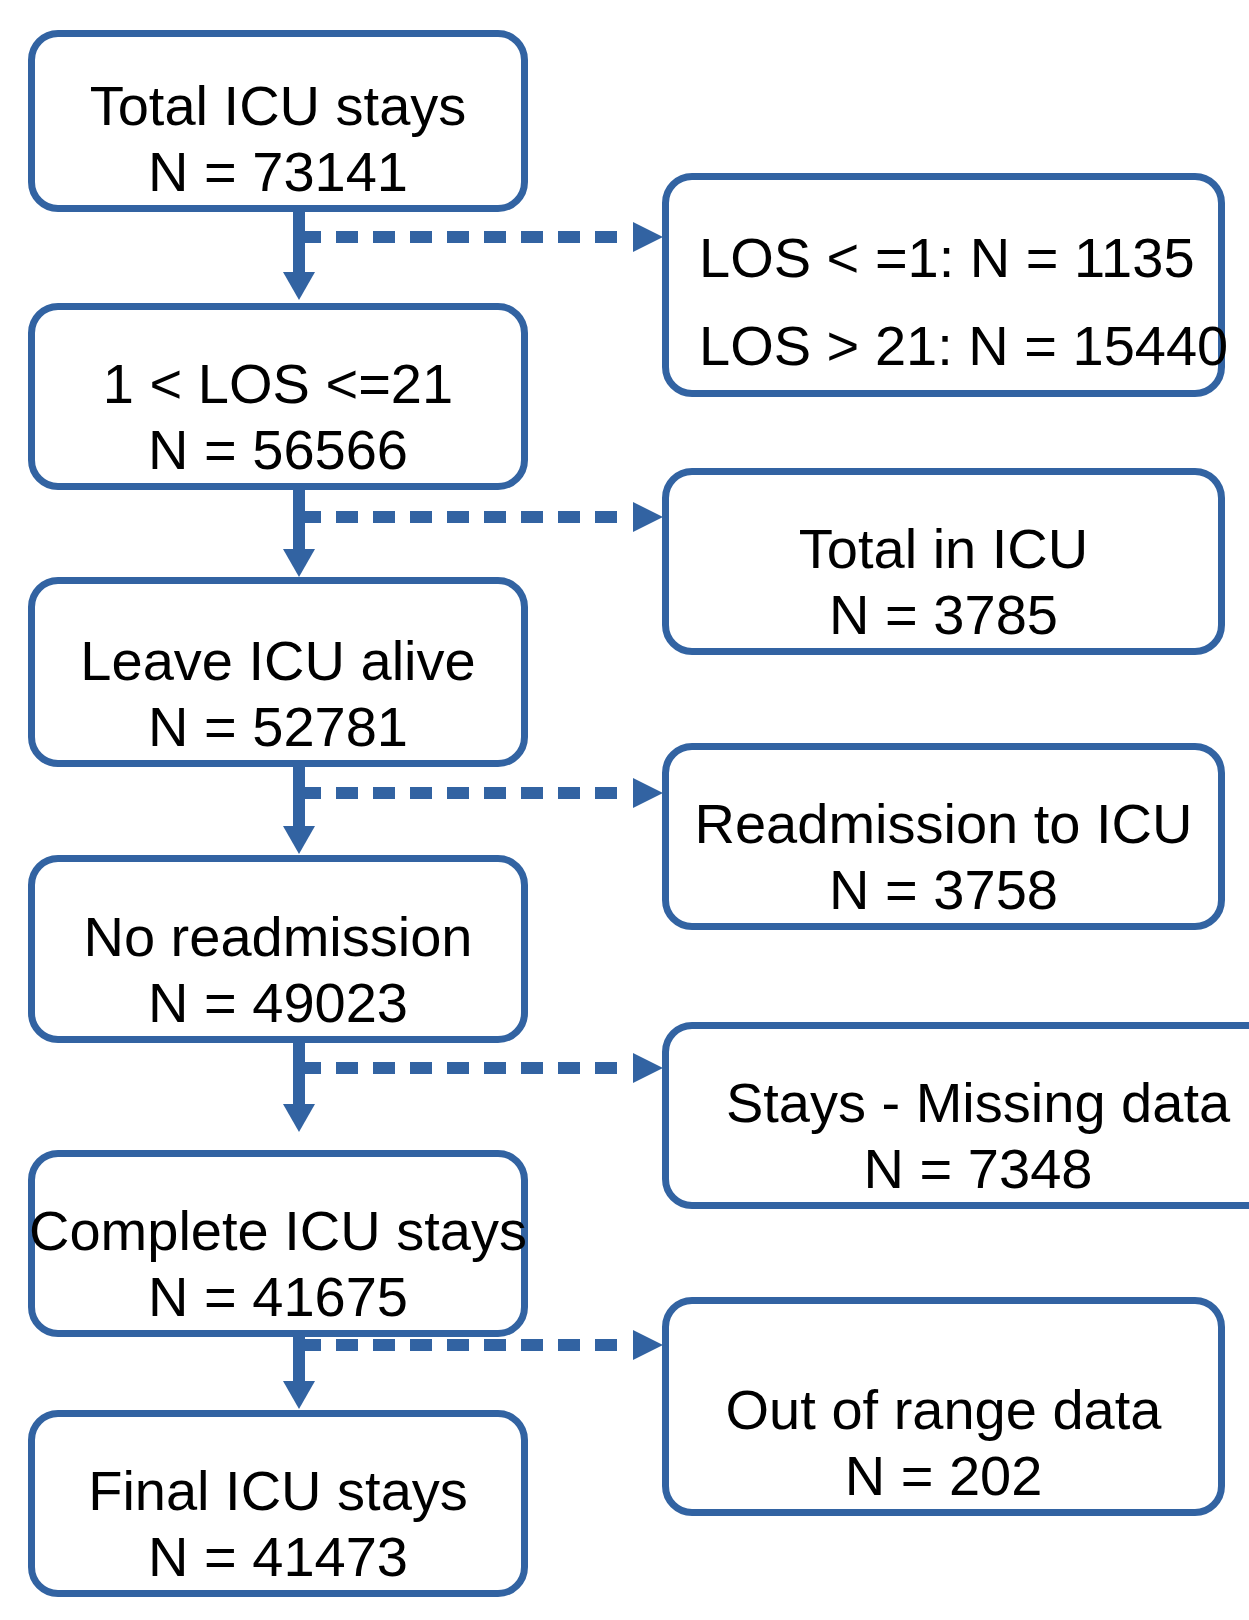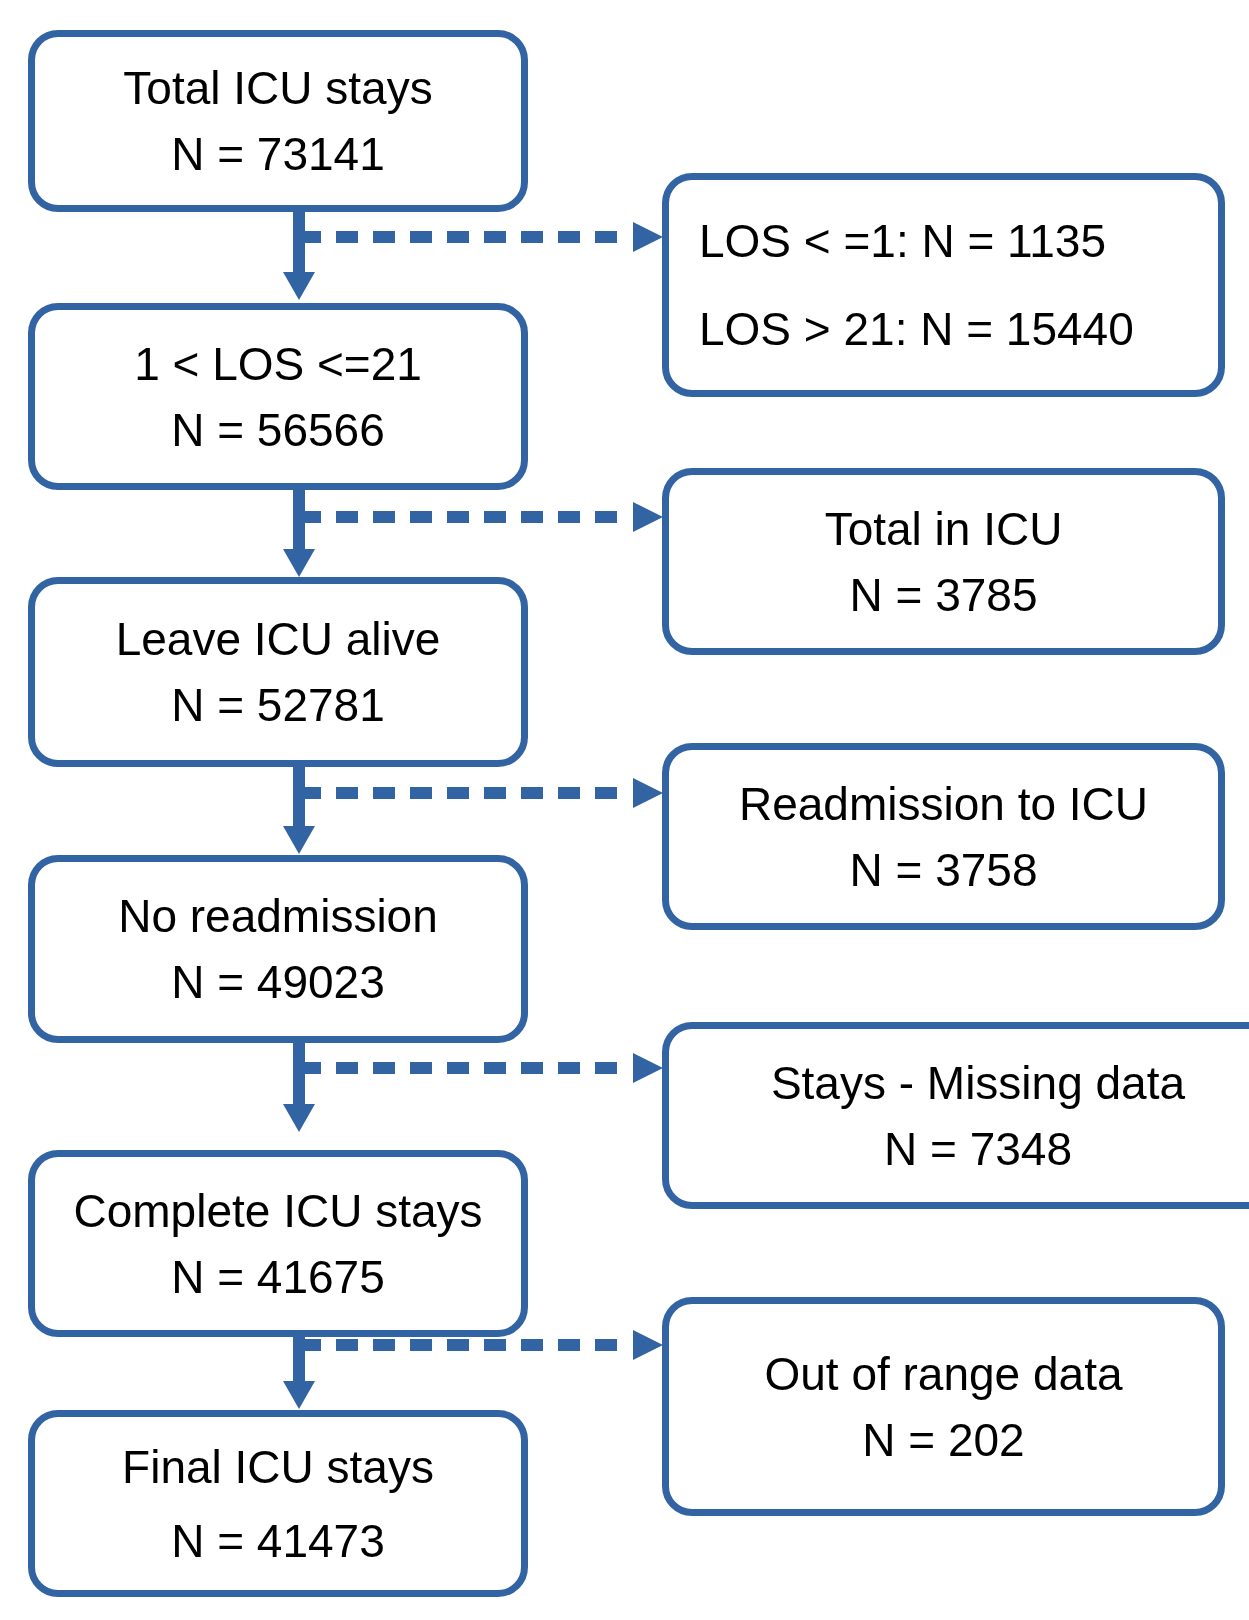--- a/index.html
+++ b/index.html
@@ -18,41 +18,41 @@
   .arrows line { stroke: var(--accent); stroke-width: 12; }
   .arrows line.dash { stroke-dasharray: 22 15; }
   .arrows polygon { fill: var(--accent); }
   .box {
     position: absolute;
     border: 7px solid var(--accent);
     border-radius: 30px;
     background: #ffffff;
     display: flex;
     flex-direction: column;
-    justify-content: center;
+    justify-content: flex-end;
     align-items: center;
     text-align: center;
-    font-size: 46px;
+    font-size: 56px;
     line-height: 66px;
     color: var(--text);
   }
   .box .line { white-space: nowrap; }
   .box.excl-first {
     align-items: flex-start;
     text-align: left;
     padding-left: 30px;
     line-height: 88px;
   }
   
   .L1 { left: 28px;  top: 30px;   width: 500px; height: 182px; }
   .L2 { left: 28px;  top: 303px;  width: 500px; height: 187px; }
   .L3 { left: 28px;  top: 577px;  width: 500px; height: 190px; }
   .L4 { left: 28px;  top: 855px;  width: 500px; height: 188px; }
   .L5 { left: 28px;  top: 1133px; width: 500px; height: 187px; margin-top: 17px; }
-  .L6 { left: 28px;  top: 1410px; width: 500px; height: 187px; gap: 8px; }
+  .L6 { left: 28px;  top: 1410px; width: 500px; height: 187px; }
   
   .R1 { left: 662px; top: 173px;  width: 563px; height: 224px; }
   .R2 { left: 662px; top: 468px;  width: 563px; height: 187px; }
   .R3 { left: 662px; top: 743px;  width: 563px; height: 187px; }
   .R4 { left: 662px; top: 1022px; width: 620px; height: 187px; padding-left: 12px; }
   .R5 { left: 662px; top: 1297px; width: 563px; height: 219px; }
 </style>
 </head>
 <body>
 

